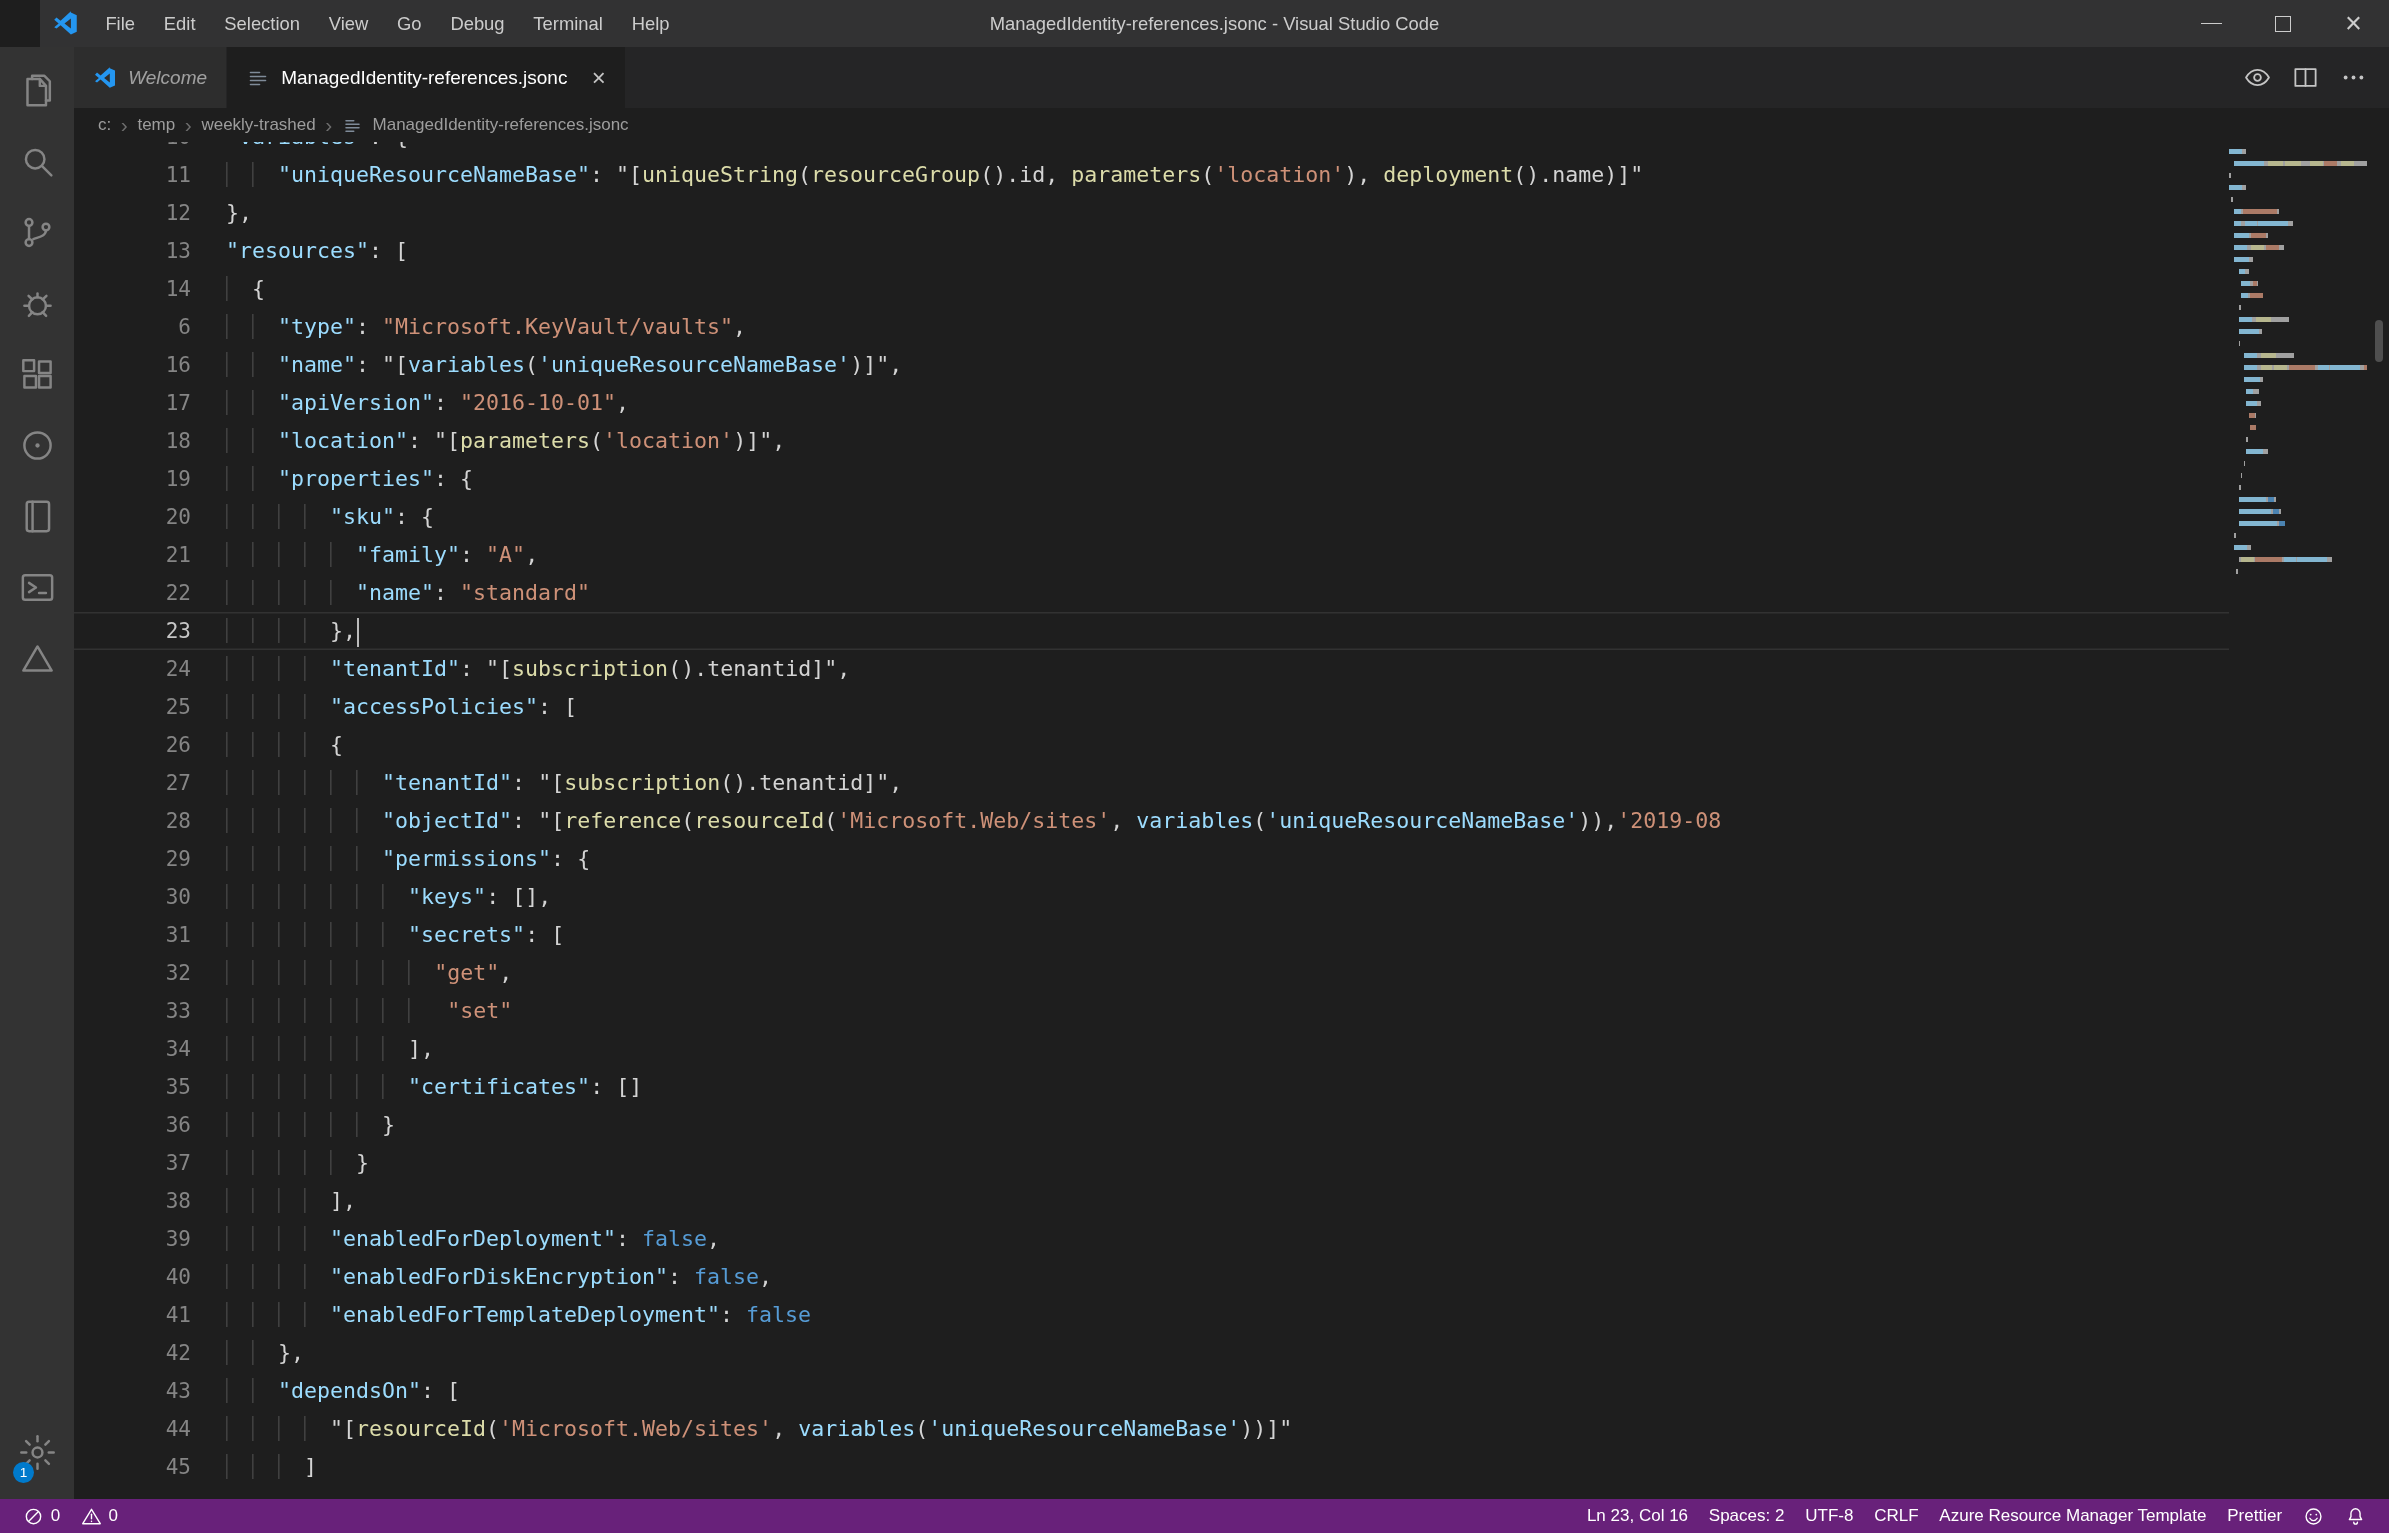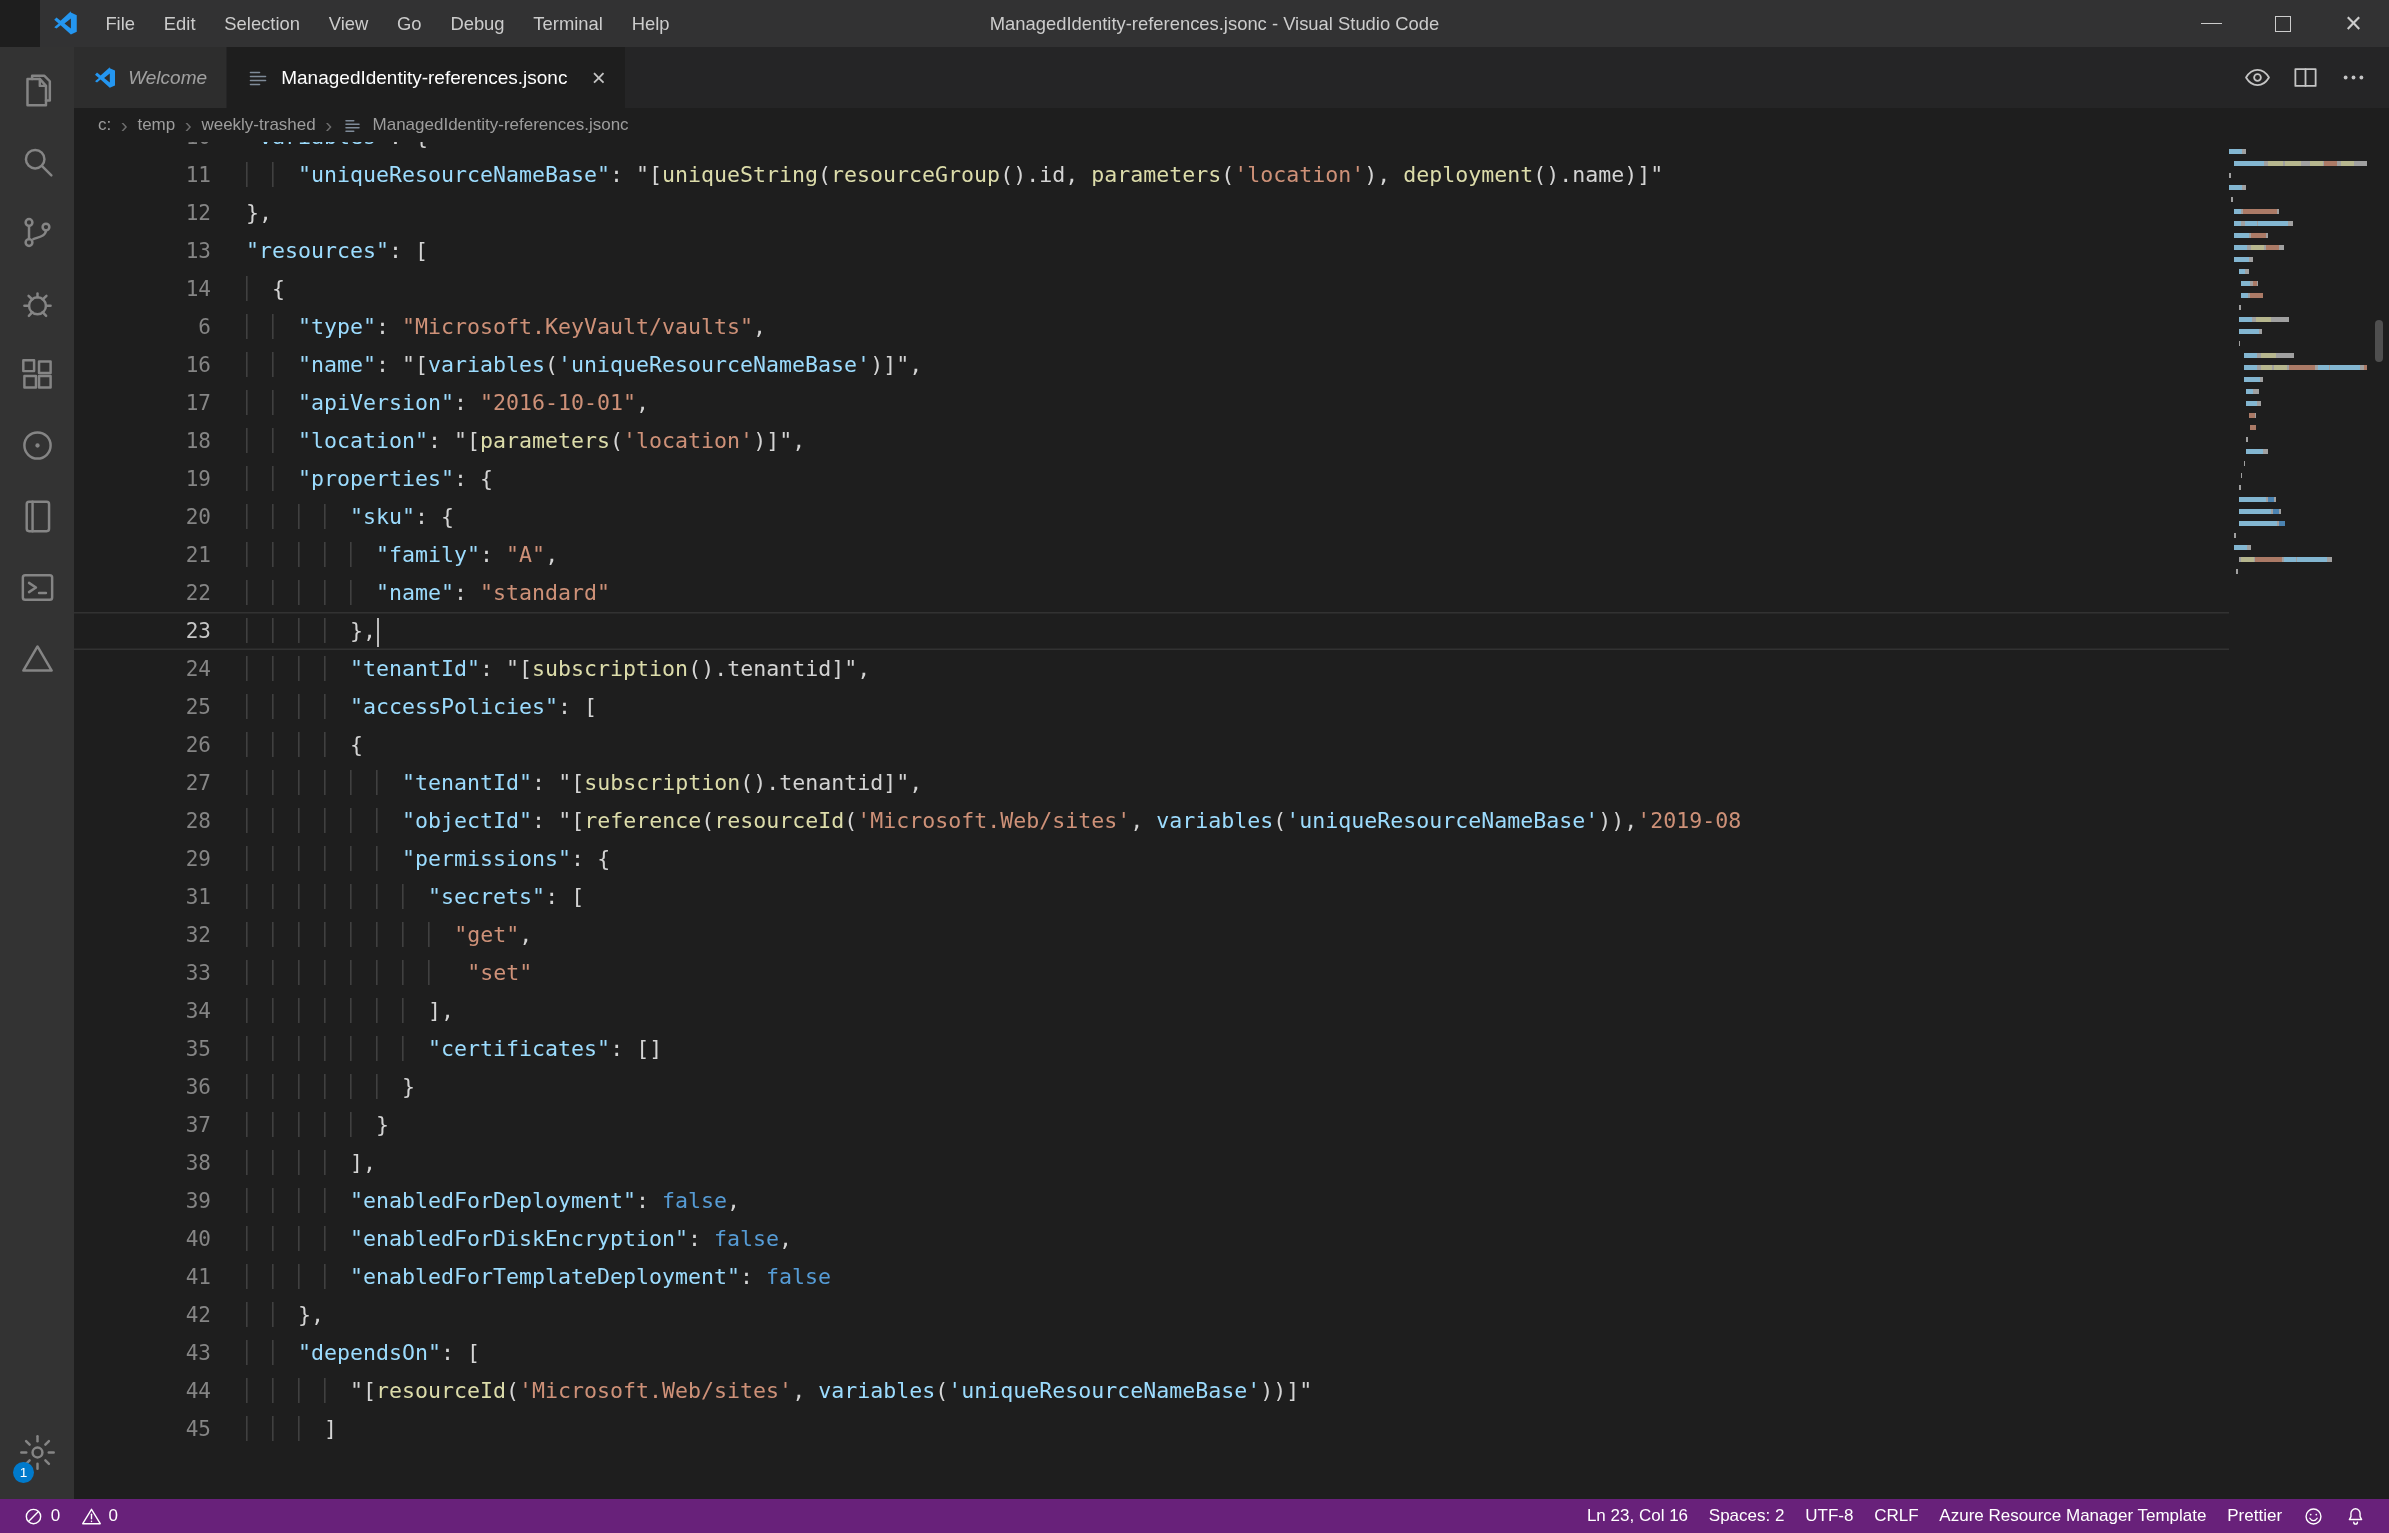--- a/index.html
+++ b/index.html
@@ -47,21 +47,21 @@
   .breadcrumbs { height:34px; display:flex; align-items:center; font-size:17px; color:#9d9d9d; padding-left:24px; gap:9.6px; flex:none; background:#1e1e1e; }
   .bc-sep { color:#6e6e6e; font-size:21px; line-height:16px; }
   .bc-icon { display:flex; color:#7f8b99; }
   .bc-icon svg { width:21px; height:21px; }
 
   
   .editor-body { flex:1; display:flex; min-height:0; overflow:hidden; position:relative; }
   .code-region { flex:1; min-width:0; overflow:hidden; }
   .code-scroll { margin-top:-24px; }
   .code-line { display:flex; height:38px; line-height:38px; font-family:"DejaVu Sans Mono",monospace; font-size:21.6px; white-space:pre; }
-  .gutter { width:172px; flex:none; text-align:right; padding-right:35px; color:#858585; font-size:21px; }
+  .gutter { width:152px; flex:none; text-align:right; padding-right:35px; color:#858585; font-size:21px; }
   .ltext { flex:1; min-width:0; overflow:hidden; color:#d4d4d4; }
   .tok-k { color:#9cdcfe; }
   .tok-s { color:#ce9178; }
   .tok-p { color:#d4d4d4; }
   .tok-f { color:#dcdcaa; }
   .tok-b { color:#569cd6; }
   .tok-v { color:#9cdcfe; }
   .guide { box-shadow: inset 1.6px 0 0 #404040; }
   .code-line.current { box-shadow: inset 0 1.6px 0 #323232, inset 0 -1.6px 0 #323232; }
   .code-line.current .gutter { color:#c6c6c6; }
@@ -304,20 +304,21 @@
               <div class="code-line"><div class="gutter">20</div><div class="ltext"><span class="guide">  </span><span class="guide">  </span><span class="guide">  </span><span class="guide">  </span><span class="tok-k">"sku"</span><span class="tok-p">: </span><span class="tok-p">{</span></div></div>
               <div class="code-line"><div class="gutter">21</div><div class="ltext"><span class="guide">  </span><span class="guide">  </span><span class="guide">  </span><span class="guide">  </span><span class="guide">  </span><span class="tok-k">"family"</span><span class="tok-p">: </span><span class="tok-s">"A"</span><span class="tok-p">,</span></div></div>
               <div class="code-line"><div class="gutter">22</div><div class="ltext"><span class="guide">  </span><span class="guide">  </span><span class="guide">  </span><span class="guide">  </span><span class="guide">  </span><span class="tok-k">"name"</span><span class="tok-p">: </span><span class="tok-s">"standard"</span></div></div>
               <div class="code-line current"><div class="gutter">23</div><div class="ltext"><span class="guide">  </span><span class="guide">  </span><span class="guide">  </span><span class="guide">  </span><span class="tok-p">},</span><span class="cursor"></span></div></div>
               <div class="code-line"><div class="gutter">24</div><div class="ltext"><span class="guide">  </span><span class="guide">  </span><span class="guide">  </span><span class="guide">  </span><span class="tok-k">"tenantId"</span><span class="tok-p">: </span><span class="tok-p">"[</span><span class="tok-f">subscription</span><span class="tok-p">().tenantid</span><span class="tok-p">]",</span></div></div>
               <div class="code-line"><div class="gutter">25</div><div class="ltext"><span class="guide">  </span><span class="guide">  </span><span class="guide">  </span><span class="guide">  </span><span class="tok-k">"accessPolicies"</span><span class="tok-p">: </span><span class="tok-p">[</span></div></div>
               <div class="code-line"><div class="gutter">26</div><div class="ltext"><span class="guide">  </span><span class="guide">  </span><span class="guide">  </span><span class="guide">  </span><span class="tok-p">{</span></div></div>
               <div class="code-line"><div class="gutter">27</div><div class="ltext"><span class="guide">  </span><span class="guide">  </span><span class="guide">  </span><span class="guide">  </span><span class="guide">  </span><span class="guide">  </span><span class="tok-k">"tenantId"</span><span class="tok-p">: </span><span class="tok-p">"[</span><span class="tok-f">subscription</span><span class="tok-p">().tenantid</span><span class="tok-p">]",</span></div></div>
               <div class="code-line"><div class="gutter">28</div><div class="ltext"><span class="guide">  </span><span class="guide">  </span><span class="guide">  </span><span class="guide">  </span><span class="guide">  </span><span class="guide">  </span><span class="tok-k">"objectId"</span><span class="tok-p">: </span><span class="tok-p">"[</span><span class="tok-f">reference</span><span class="tok-p">(</span><span class="tok-f">resourceId</span><span class="tok-p">(</span><span class="tok-s">'Microsoft.Web/sites'</span><span class="tok-p">, </span><span class="tok-v">variables</span><span class="tok-p">(</span><span class="tok-v">'uniqueResourceNameBase'</span><span class="tok-p">)),</span><span class="tok-s">'2019-08</span></div></div>
               <div class="code-line"><div class="gutter">29</div><div class="ltext"><span class="guide">  </span><span class="guide">  </span><span class="guide">  </span><span class="guide">  </span><span class="guide">  </span><span class="guide">  </span><span class="tok-k">"permissions"</span><span class="tok-p">: </span><span class="tok-p">{</span></div></div>
+              <div class="code-line"><div class="gutter">30</div><div class="ltext"><span class="guide">  </span><span class="guide">  </span><span class="guide">  </span><span class="guide">  </span><span class="guide">  </span><span class="guide">  </span><span class="guide">  </span><span class="tok-k">"keys"</span><span class="tok-p">: </span><span class="tok-p">[],</span></div></div>
               <div class="code-line"><div class="gutter">31</div><div class="ltext"><span class="guide">  </span><span class="guide">  </span><span class="guide">  </span><span class="guide">  </span><span class="guide">  </span><span class="guide">  </span><span class="guide">  </span><span class="tok-k">"secrets"</span><span class="tok-p">: </span><span class="tok-p">[</span></div></div>
               <div class="code-line"><div class="gutter">32</div><div class="ltext"><span class="guide">  </span><span class="guide">  </span><span class="guide">  </span><span class="guide">  </span><span class="guide">  </span><span class="guide">  </span><span class="guide">  </span><span class="guide">  </span><span class="tok-s">"get"</span><span class="tok-p">,</span></div></div>
               <div class="code-line"><div class="gutter">33</div><div class="ltext"><span class="guide">  </span><span class="guide">  </span><span class="guide">  </span><span class="guide">  </span><span class="guide">  </span><span class="guide">  </span><span class="guide">  </span><span class="guide">  </span> <span class="tok-s">"set"</span></div></div>
               <div class="code-line"><div class="gutter">34</div><div class="ltext"><span class="guide">  </span><span class="guide">  </span><span class="guide">  </span><span class="guide">  </span><span class="guide">  </span><span class="guide">  </span><span class="guide">  </span><span class="tok-p">],</span></div></div>
               <div class="code-line"><div class="gutter">35</div><div class="ltext"><span class="guide">  </span><span class="guide">  </span><span class="guide">  </span><span class="guide">  </span><span class="guide">  </span><span class="guide">  </span><span class="guide">  </span><span class="tok-k">"certificates"</span><span class="tok-p">: </span><span class="tok-p">[]</span></div></div>
               <div class="code-line"><div class="gutter">36</div><div class="ltext"><span class="guide">  </span><span class="guide">  </span><span class="guide">  </span><span class="guide">  </span><span class="guide">  </span><span class="guide">  </span><span class="tok-p">}</span></div></div>
               <div class="code-line"><div class="gutter">37</div><div class="ltext"><span class="guide">  </span><span class="guide">  </span><span class="guide">  </span><span class="guide">  </span><span class="guide">  </span><span class="tok-p">}</span></div></div>
               <div class="code-line"><div class="gutter">38</div><div class="ltext"><span class="guide">  </span><span class="guide">  </span><span class="guide">  </span><span class="guide">  </span><span class="tok-p">],</span></div></div>
               <div class="code-line"><div class="gutter">39</div><div class="ltext"><span class="guide">  </span><span class="guide">  </span><span class="guide">  </span><span class="guide">  </span><span class="tok-k">"enabledForDeployment"</span><span class="tok-p">: </span><span class="tok-b">false</span><span class="tok-p">,</span></div></div>
               <div class="code-line"><div class="gutter">40</div><div class="ltext"><span class="guide">  </span><span class="guide">  </span><span class="guide">  </span><span class="guide">  </span><span class="tok-k">"enabledForDiskEncryption"</span><span class="tok-p">: </span><span class="tok-b">false</span><span class="tok-p">,</span></div></div>

